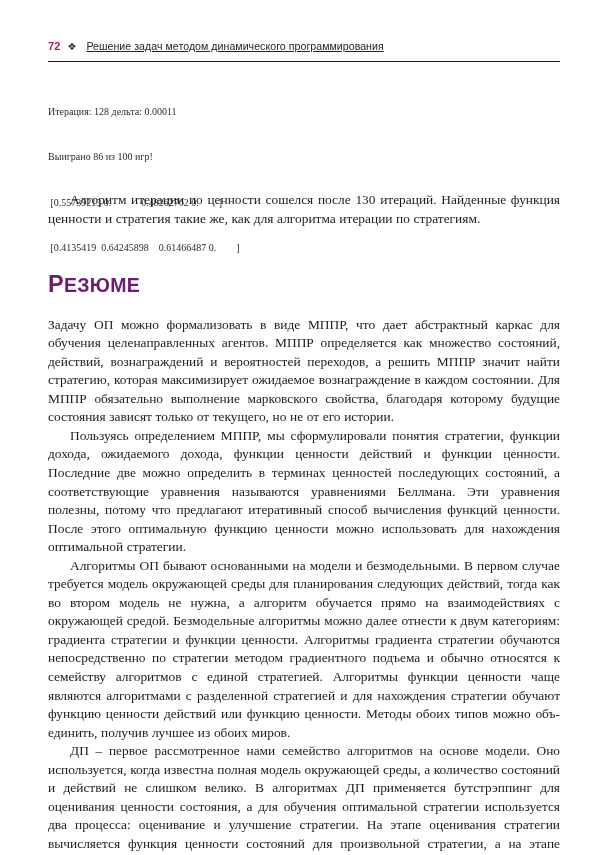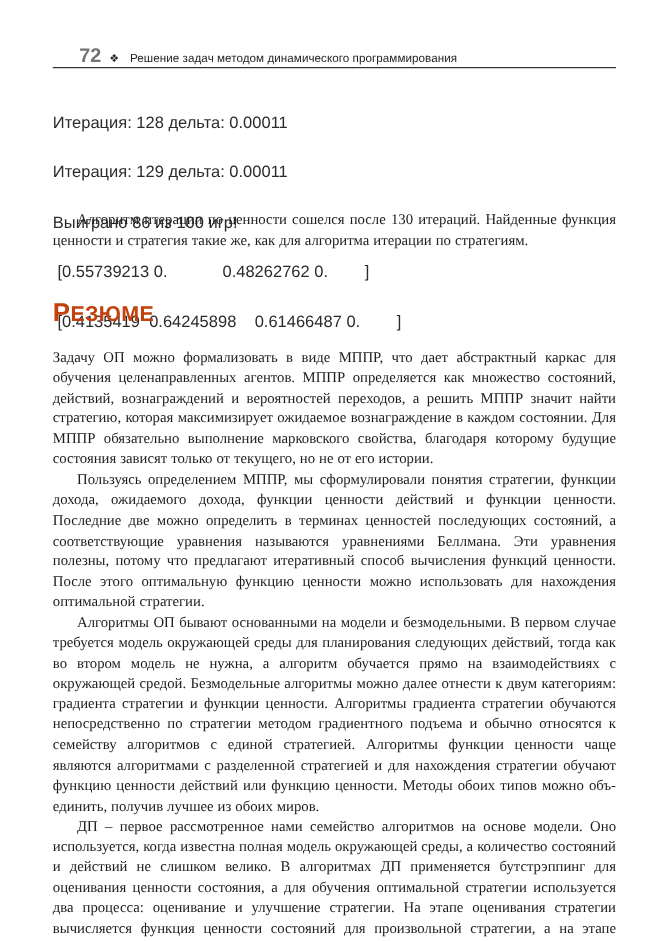--- a/index.html
+++ b/index.html
@@ -31,57 +31,57 @@
     left: 48px;
     top: 40px;
     width: 512px;
     display: flex;
     align-items: baseline;
     gap: 7px;
   }
   .folio {
     font-family: "Liberation Sans", "DejaVu Sans", sans-serif;
     font-weight: bold;
-    font-size: 18px;
-    color: #737373;
+    font-size: 11px;
+    color: #be185d;
     letter-spacing: 0.1px;
-    margin-left: 24px;
   }
   .head-ornament {
     font-family: "DejaVu Sans", sans-serif;
     font-size: 10px;
     color: #262626;
     position: relative;
     top: -0.5px;
   }
   .head-title {
     font-family: "Liberation Sans", "DejaVu Sans", sans-serif;
     font-size: 10.6px;
     color: #242424;
     letter-spacing: 0.04px;
     margin-left: 3px;
     white-space: nowrap;
+    text-decoration: underline;
   }
   .head-rule {
     position: absolute;
     left: 48px;
     top: 61px;
     width: 512px;
     height: 1.4px;
     background: #1d1d1d;
   }
 
   
   .code-block {
     position: absolute;
     left: 48px;
     top: 74px;
     width: 512px;
-    font-family: Liberation Sans, sans-serif;
-    font-size: 15px;
+    font-family: Liberation Serif, serif;
+    font-size: 10px;
     line-height: 15.1px;
     color: #2b2b2b;
     white-space: pre;
     letter-spacing: 0px;
   }
   .code-line { white-space: pre; }
 
   
   .body-text {
     position: absolute;
@@ -101,42 +101,41 @@
   }
   p.para.no-indent { text-indent: 0; }
 
   
   h2.section-heading {
     margin: 0;
     font-family: "Liberation Sans", "DejaVu Sans", sans-serif;
     font-weight: bold;
     font-size: 19.5px;
     letter-spacing: 0.3px;
-    color: #c2410c;
+    color: #701a75;
     line-height: 1;
   }
   h2.section-heading .first-cap { font-size: 23.5px; }
   .spacer-heading-top { height: 45px; }
   .spacer-heading-bottom { height: 19px; }
 </style>
 </head>
 <body>
 
 <div class="page">
 
   <div class="running-head">
     <span class="folio">72</span>
     <span class="head-ornament">❖</span>
     <span class="head-title">Решение задач методом динамического программирования</span>
   </div>
   <div class="head-rule"></div>
 
   <div class="code-block">
     <div class="code-line">Итерация: 128 дельта: 0.00011</div>
-    <div class="code-line">Итерация: 129 дельта: 0.00011</div>
     <div class="code-line">Выиграно 86 из 100 игр!</div>
     <div class="code-line"> [0.55739213 0.            0.48262762 0.        ]</div>
     <div class="code-line"> [0.4135419  0.64245898    0.61466487 0.        ]</div>
   </div>
 
   <div class="body-text">
 
     <p class="para">Алгоритм итерации по ценности сошелся после 130 итераций. Найденные функция ценности и стратегия такие же, как для алгоритма итерации по стра­тегиям.</p>
 
     <div class="spacer-heading-top"></div>

